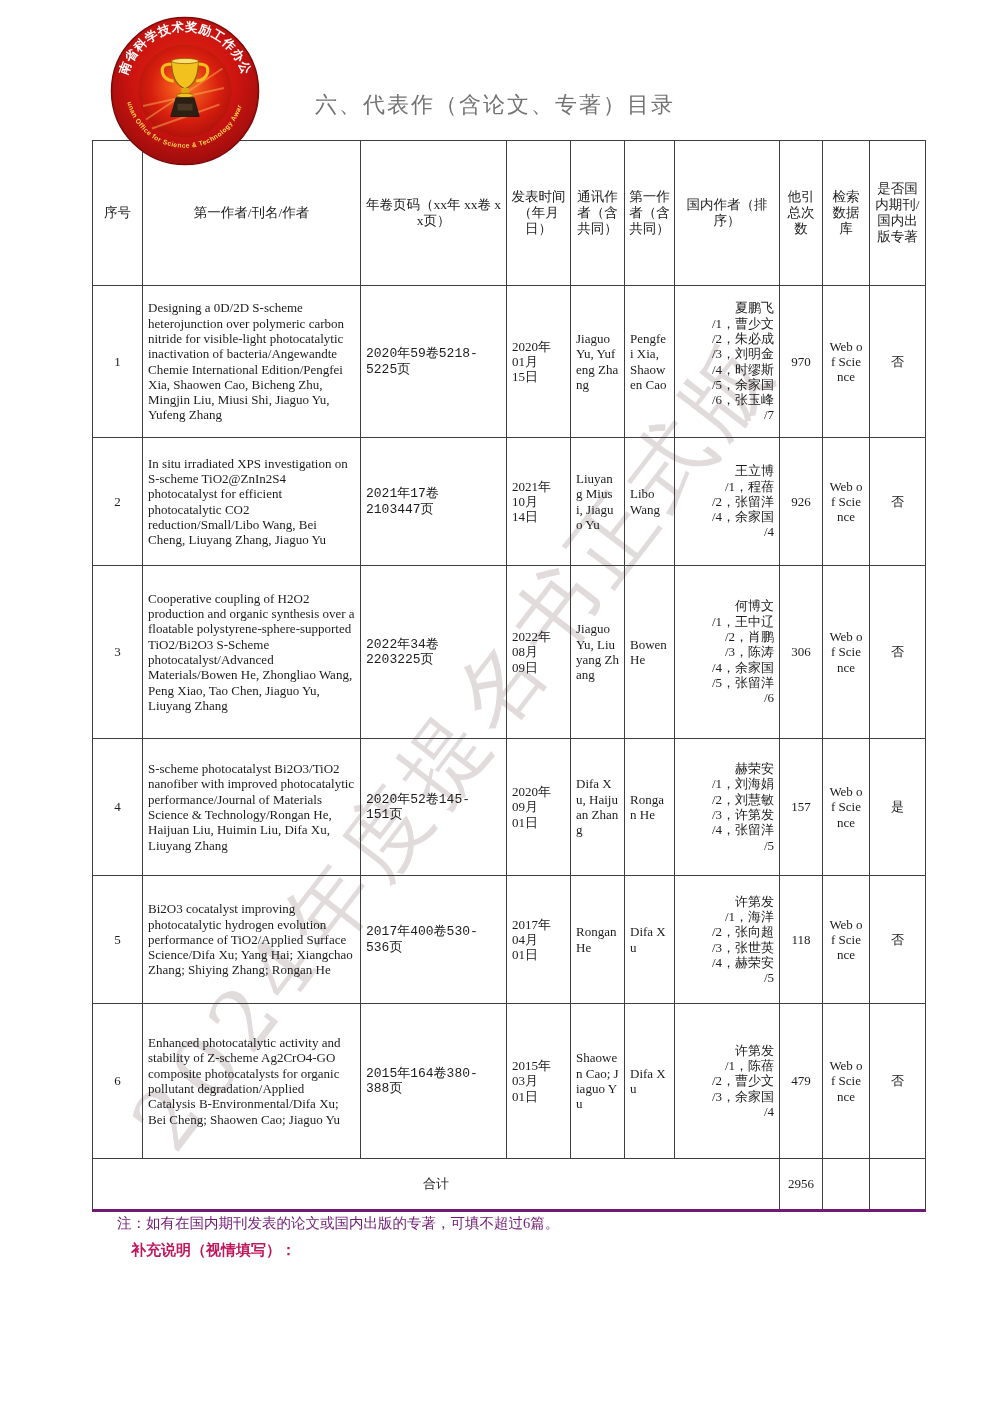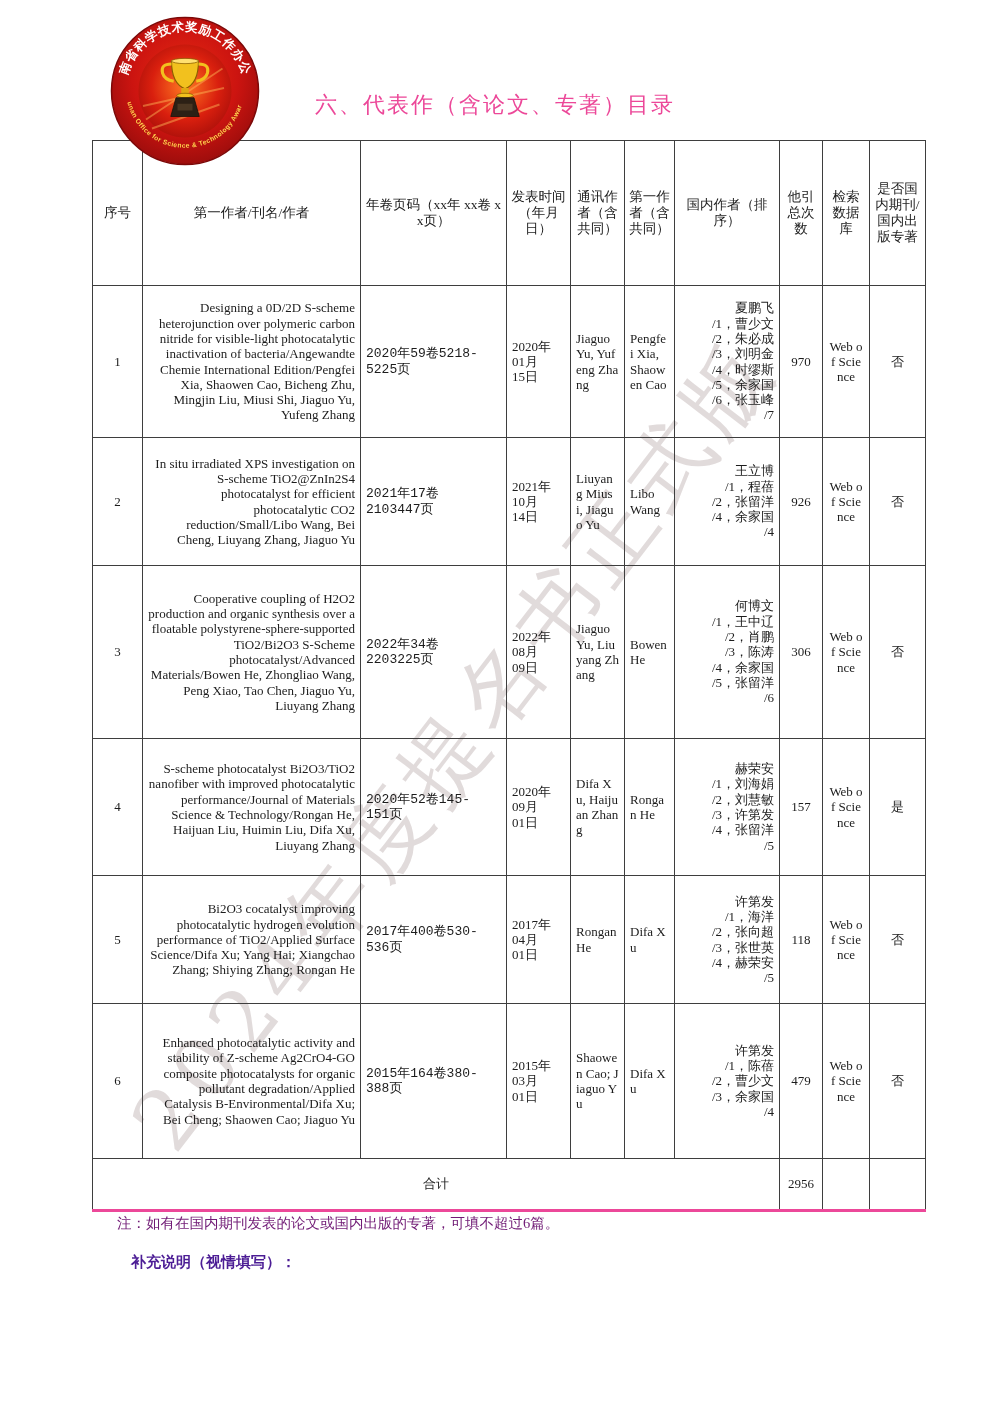--- a/index.html
+++ b/index.html
@@ -11,53 +11,53 @@
   .watermark {
     position:absolute; left:-55px; top:688px; width:1020px;
     text-align:center; transform:rotate(-52.5deg); transform-origin:center;
     font-size:84px; letter-spacing:9px; color:rgba(193,180,180,0.48);
     font-family:"DejaVu Serif","Liberation Serif",serif;
     z-index:0; pointer-events:none; white-space:nowrap;
   }
   .logo { position:absolute; left:110px; top:16px; width:150px; height:150px; z-index:3; }
   .page-title {
     position:absolute; top:90px; left:0; width:990px; text-align:center;
-    font-size:22px; letter-spacing:2px; color:#ec4899; z-index:1; font-weight:normal;
+    font-size:22px; letter-spacing:2px; color:#737373; z-index:1; font-weight:normal;
   }
   table.papers {
     position:absolute; left:92px; top:140px; width:833px;
     border-collapse:collapse; table-layout:fixed; z-index:2; background:transparent;
   }
   .papers td, .papers th {
     border:1.6px solid #3e3e3e; padding:3px 5px;
     font-size:13px; line-height:1.18; vertical-align:middle;
     font-weight:normal; color:#1c1c1c; overflow:hidden;
   }
   .papers thead th { font-size:13.5px; text-align:center; word-break:break-all; padding:2px 3px; }
   .h-header { height:145px; }
   .h-r1 { height:152px; } .h-r2 { height:128px; } .h-r3 { height:173px; }
   .h-r4 { height:137px; } .h-r5 { height:128px; } .h-r6 { height:155px; }
   .h-total { height:52px; }
   .c-no { text-align:center; }
-  .c-title { text-align:right; }
+  .c-title { text-align:left; }
   .c-vol { white-space:pre-line; text-align:left;font-family:Liberation Mono, monospace; }
   .c-date { white-space:pre-line; text-align:left; }
   .c-corr, .c-first { word-break:break-all; text-align:left;margin-left:36px; }
   .c-dom { white-space:pre-line; text-align:right; padding-left:6px; }
   .c-cit { text-align:center; }
   .c-db { word-break:break-all; text-align:center; padding-left:6px; }
   .c-flag { text-align:center; }
-  .total-row td { border-bottom:3px solid #ec4899;margin-left:44px; }
+  .total-row td { border-bottom:3px solid #701a75;margin-left:44px; }
   .total-label { text-align:center; font-size:14px; }
   .footnote {
     position:absolute; left:117px; top:1214px; font-size:14.5px; color:#701a75; z-index:2;
   }
   .supplement {
     position:absolute; left:131px; top:1241px; font-size:15px; font-weight:bold;
-    font-family:"Liberation Sans","DejaVu Sans",sans-serif; color:#4c1d95; z-index:2;margin-top:12px;
+    font-family:"Liberation Sans","DejaVu Sans",sans-serif; color:#be185d; z-index:2;
   }
 </style>
 </head>
 <body>
 
 <div class="watermark">2024年度提名书正式版</div>
 
 <div class="logo">
   <svg viewBox="0 0 200 200" width="150" height="150">
     <defs>

